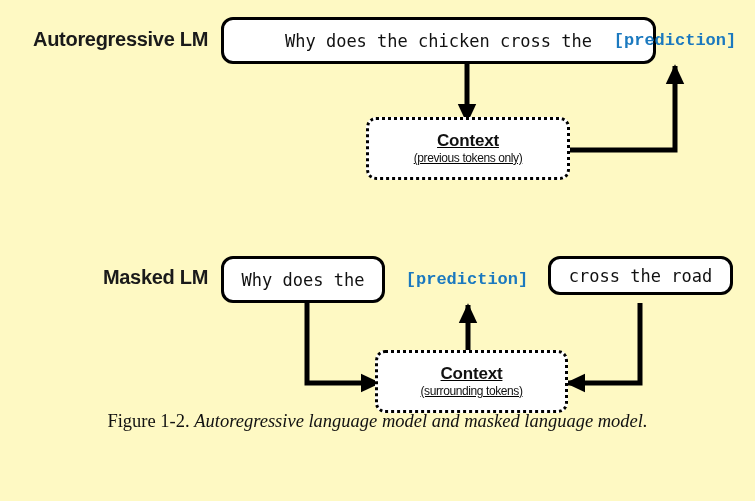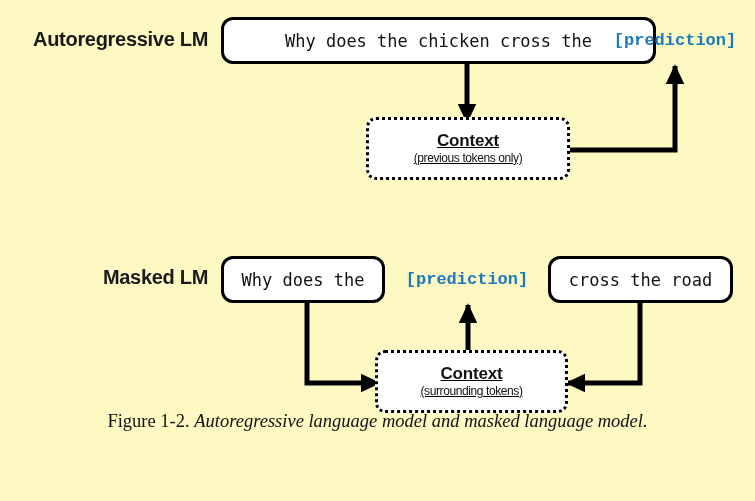--- a/index.html
+++ b/index.html
@@ -151,21 +151,21 @@
   </div>
 
   <div class="row-label" style="left:8px; top:266px; width:200px;">Masked LM</div>
 
   <div class="token-box" style="left:221px; top:256px; width:164px; height:47px;">
     <span class="token-text">Why does the</span>
   </div>
 
   <div class="prediction" style="left:392px; top:256px; width:150px; height:47px; color:#1b79bf;">[prediction]</div>
 
-  <div class="token-box" style="left:548px; top:256px; width:185px; height:47px;">
+  <div class="token-box" style="left:548px; top:256px; width:185px; height:39px;">
     <span class="token-text">cross the road</span>
   </div>
 
   <div class="context-box" style="left:375px; top:350px; width:193px; height:63px;">
     <span class="context-title">Context</span>
     <span class="context-sub">(surrounding tokens)</span>
   </div>
 
   <div class="caption" style="top:410px;">
     <span class="cap-label">Figure 1-2.</span><span> </span><span class="cap-text">Autoregressive language model and masked language model.</span>

